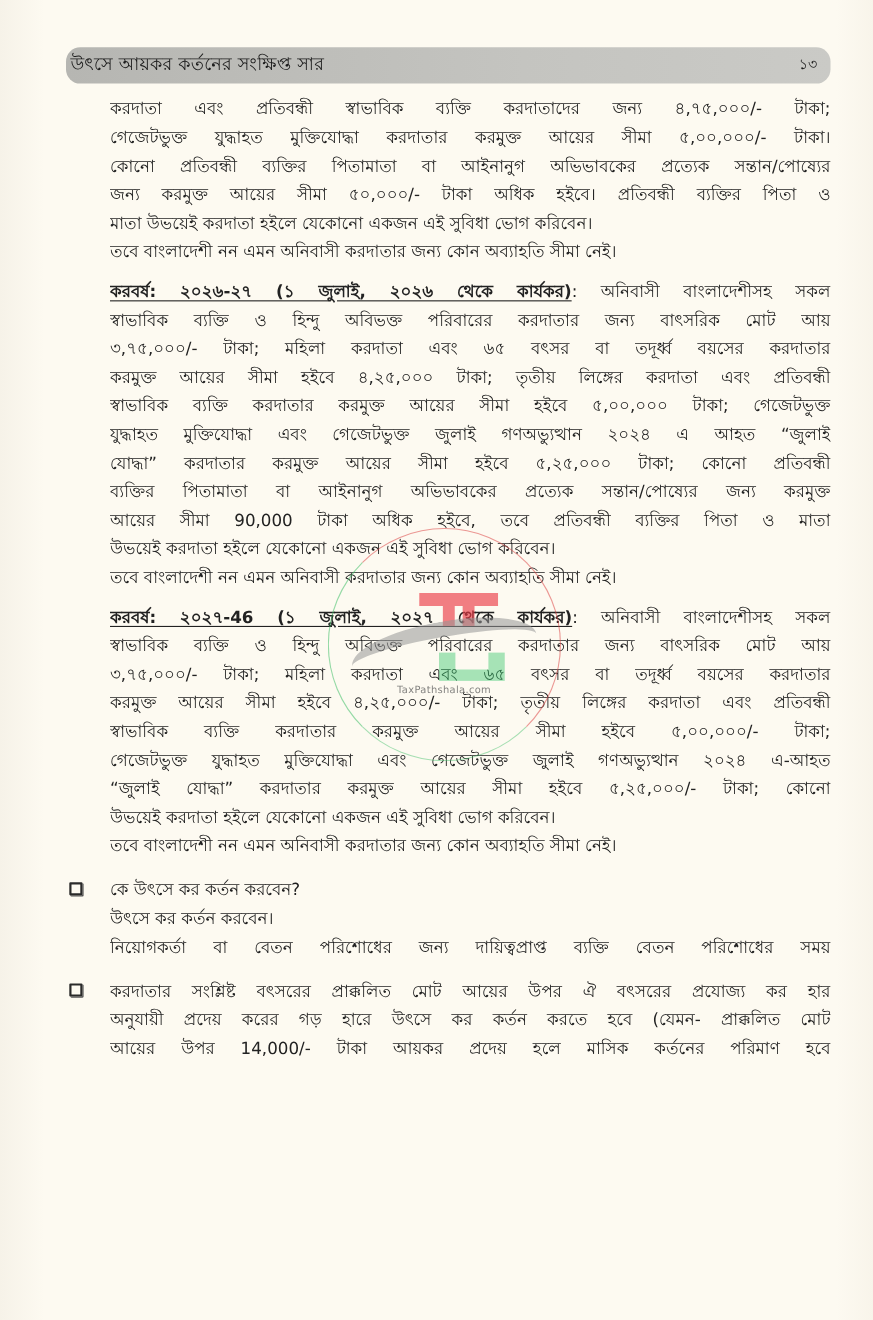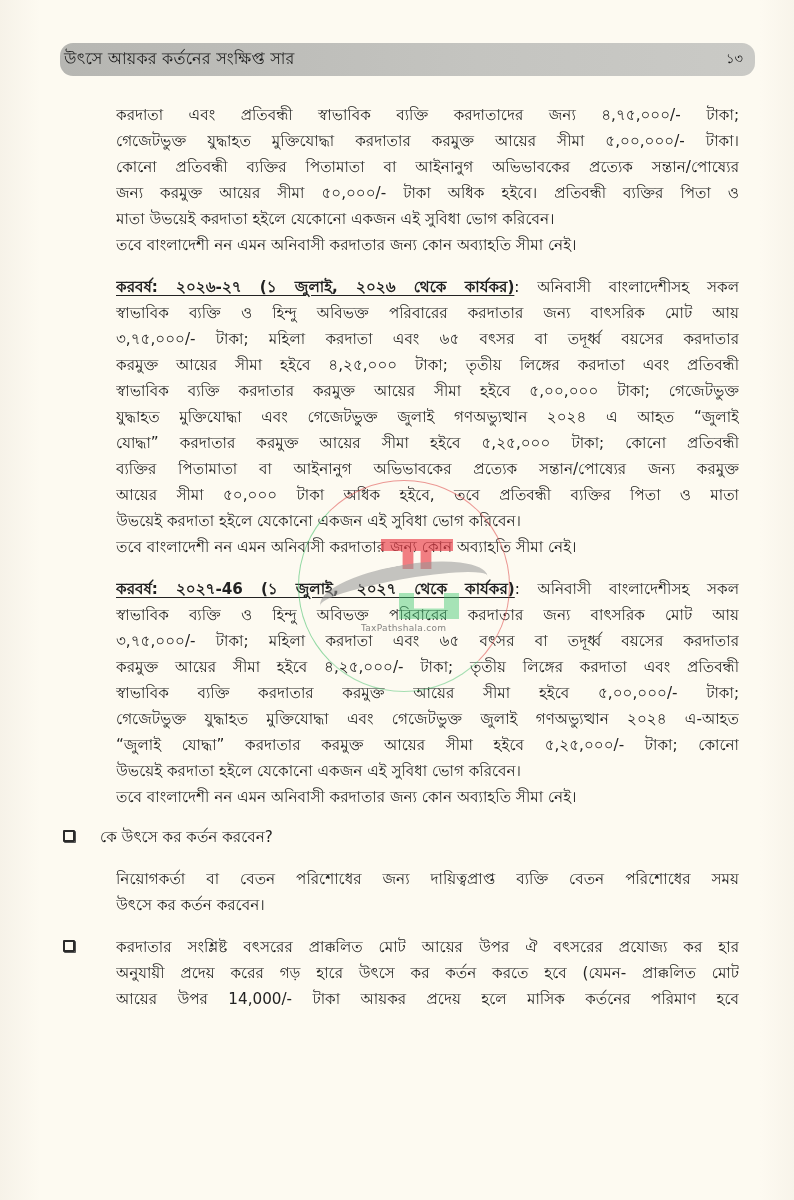--- a/index.html
+++ b/index.html
@@ -48,21 +48,21 @@
     .content {
       position: absolute;
       left: 100px;
       top: 86px;
       width: 655px;
     }
     .para {
       font-size: 15.2px;
       line-height: 26px;
       text-align: justify;
-      margin: 16px;
+      margin: 0;
       color: #222;
     }
     .para .line {
       display: block;
       text-align: justify;
       text-align-last: justify;
       white-space: nowrap;
       overflow: hidden;
     }
     .para .line.last {
@@ -170,43 +170,43 @@
 
     <div class="para block">
       <span class="line"><span class="year-heading">করবর্ষ: ২০২৬-২৭ (১ জুলাই, ২০২৬ থেকে কার্যকর)</span><span>: অনিবাসী বাংলাদেশীসহ সকল</span></span>
       <span class="line">স্বাভাবিক ব্যক্তি ও হিন্দু অবিভক্ত পরিবারের করদাতার জন্য বাৎসরিক মোট আয়</span>
       <span class="line">৩,৭৫,০০০/- টাকা; মহিলা করদাতা এবং ৬৫ বৎসর বা তদূর্ধ্ব বয়সের করদাতার</span>
       <span class="line">করমুক্ত আয়ের সীমা হইবে ৪,২৫,০০০ টাকা; তৃতীয় লিঙ্গের করদাতা এবং প্রতিবন্ধী</span>
       <span class="line">স্বাভাবিক ব্যক্তি করদাতার করমুক্ত আয়ের সীমা হইবে ৫,০০,০০০ টাকা; গেজেটভুক্ত</span>
       <span class="line">যুদ্ধাহত মুক্তিযোদ্ধা এবং গেজেটভুক্ত জুলাই গণঅভ্যুত্থান ২০২৪ এ আহত “জুলাই</span>
       <span class="line">যোদ্ধা” করদাতার করমুক্ত আয়ের সীমা হইবে ৫,২৫,০০০ টাকা; কোনো প্রতিবন্ধী</span>
       <span class="line">ব্যক্তির পিতামাতা বা আইনানুগ অভিভাবকের প্রত্যেক সন্তান/পোষ্যের জন্য করমুক্ত</span>
-      <span class="line">আয়ের সীমা ৫০,০০০ টাকা অধিক হইবে, তবে প্রতিবন্ধী ব্যক্তির পিতা ও মাতা</span>
+      <span class="line">আয়ের সীমা 90,000 টাকা অধিক হইবে, তবে প্রতিবন্ধী ব্যক্তির পিতা ও মাতা</span>
       <span class="line last">উভয়েই করদাতা হইলে যেকোনো একজন এই সুবিধা ভোগ করিবেন।</span>
       <span class="line last">তবে বাংলাদেশী নন এমন অনিবাসী করদাতার জন্য কোন অব্যাহতি সীমা নেই।</span>
     </div>
 
     <div class="para block">
       <span class="line"><span class="year-heading">করবর্ষ: ২০২৭-46 (১ জুলাই, ২০২৭ থেকে কার্যকর)</span><span>: অনিবাসী বাংলাদেশীসহ সকল</span></span>
       <span class="line">স্বাভাবিক ব্যক্তি ও হিন্দু অবিভক্ত পরিবারের করদাতার জন্য বাৎসরিক মোট আয়</span>
       <span class="line">৩,৭৫,০০০/- টাকা; মহিলা করদাতা এবং ৬৫ বৎসর বা তদূর্ধ্ব বয়সের করদাতার</span>
       <span class="line">করমুক্ত আয়ের সীমা হইবে ৪,২৫,০০০/- টাকা; তৃতীয় লিঙ্গের করদাতা এবং প্রতিবন্ধী</span>
       <span class="line">স্বাভাবিক ব্যক্তি করদাতার করমুক্ত আয়ের সীমা হইবে ৫,০০,০০০/- টাকা;</span>
       <span class="line">গেজেটভুক্ত যুদ্ধাহত মুক্তিযোদ্ধা এবং গেজেটভুক্ত জুলাই গণঅভ্যুত্থান ২০২৪ এ-আহত</span>
       <span class="line">“জুলাই যোদ্ধা” করদাতার করমুক্ত আয়ের সীমা হইবে ৫,২৫,০০০/- টাকা; কোনো</span>
       <span class="line last">উভয়েই করদাতা হইলে যেকোনো একজন এই সুবিধা ভোগ করিবেন।</span>
       <span class="line last">তবে বাংলাদেশী নন এমন অনিবাসী করদাতার জন্য কোন অব্যাহতি সীমা নেই।</span>
     </div>
 
     <div class="q-section">
       <span class="checkbox-icon"></span>
       <span class="q-heading">কে উৎসে কর কর্তন করবেন?</span>
       <div class="para">
+        <span class="line last">উৎসে কর কর্তন করবেন।</span>
         <span class="line">নিয়োগকর্তা বা বেতন পরিশোধের জন্য দায়িত্বপ্রাপ্ত ব্যক্তি বেতন পরিশোধের সময়</span>
-        <span class="line last">উৎসে কর কর্তন করবেন।</span>
       </div>
     </div>
 
     <div class="q-section">
       <span class="checkbox-icon"></span>
       <div class="para">
         <span class="line">করদাতার সংশ্লিষ্ট বৎসরের প্রাক্কলিত মোট আয়ের উপর ঐ বৎসরের প্রযোজ্য কর হার</span>
         <span class="line">অনুযায়ী প্রদেয় করের গড় হারে উৎসে কর কর্তন করতে হবে (যেমন- প্রাক্কলিত মোট</span>
         <span class="line">আয়ের উপর 14,000/- টাকা আয়কর প্রদেয় হলে মাসিক কর্তনের পরিমাণ হবে</span>
       </div>

